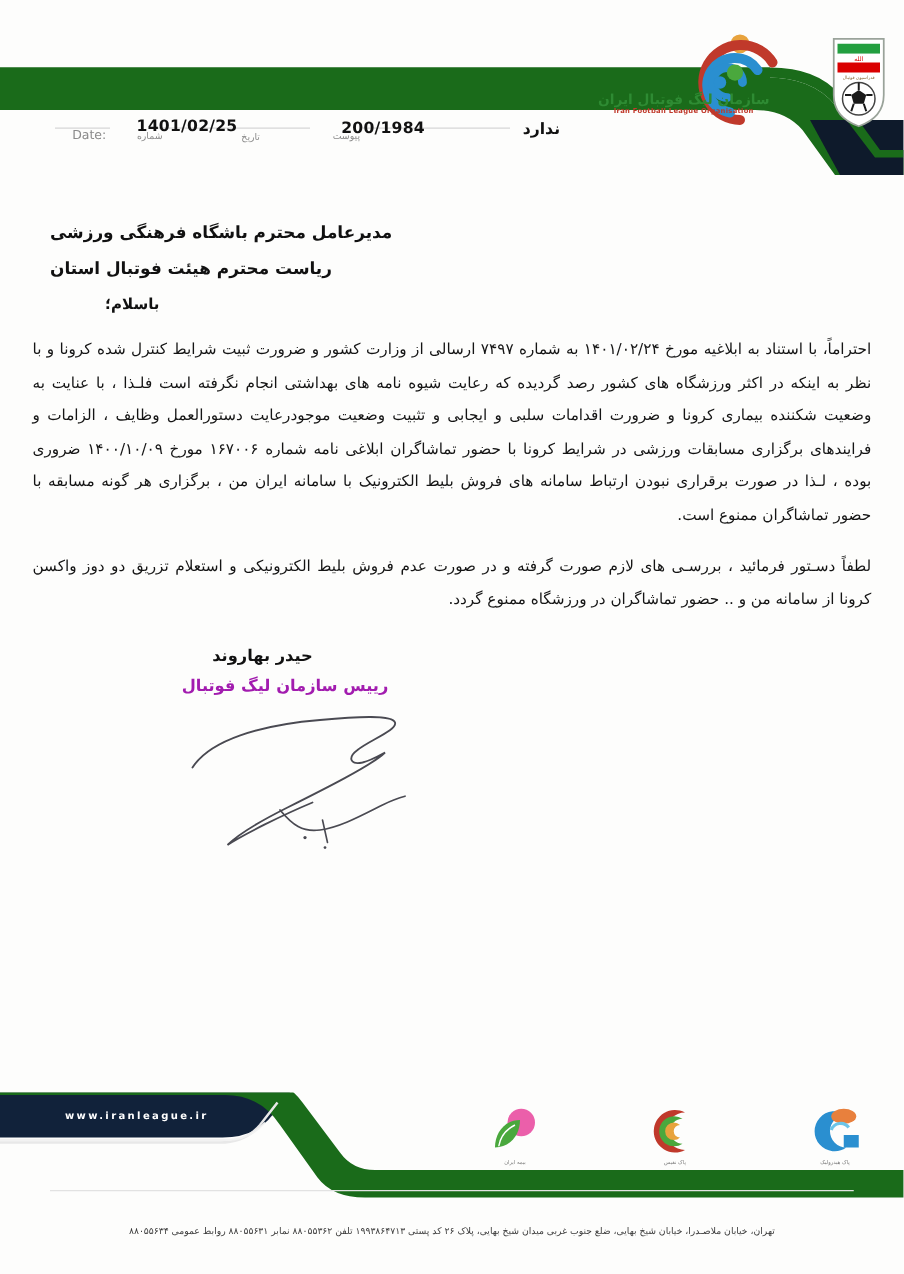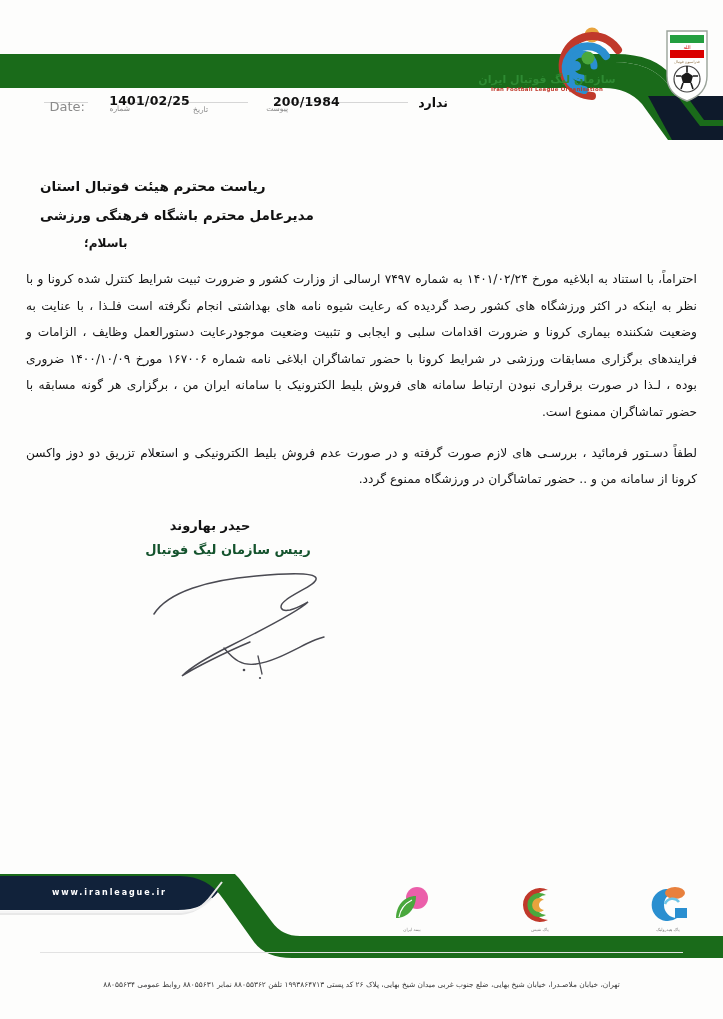--- a/index.html
+++ b/index.html
@@ -35,21 +35,21 @@
   }
   .iff-emblem{position:absolute;top:6px;left:194px;width:46px;height:76px;}
 
   
   .ref-row{
     position:absolute;top:88px;left:0;width:460px;height:28px;
     direction:rtl;
   }
   .ref-field{position:absolute;white-space:nowrap;}
   .ref-label{font-size:7.5px;color:#8a8a8a;font-weight:normal;}
-  .ref-label-en{font-size:13px;color:#8a8a8a;direction:ltr;display:inline-block;}
+  .ref-label-en{font-size:10px;color:#8a8a8a;direction:ltr;display:inline-block;}
   .ref-value{font-size:12.5px;font-weight:bold;color:#111;letter-spacing:.2px;}
   .ref-value.ltr{direction:ltr;display:inline-block;}
   .ref-rule{
     position:absolute;height:1px;background:#d6d6d6;top:14px;
   }
 
   
   .letter{
     position:absolute;top:178px;left:26px;width:671px;
     direction:rtl;text-align:right;
@@ -69,21 +69,21 @@
     margin:0 0 14px 0;letter-spacing:0;
   }
   .para.last{margin-bottom:0;}
 
   
   .sign-block{
     position:absolute;top:518px;left:0;width:420px;
     direction:rtl;text-align:center;
   }
   .sign-name{font-size:13px;font-weight:bold;color:#111;margin-bottom:9px;}
-  .sign-title{font-size:13px;font-weight:bold;color:#14532d;margin-left:36px;}
+  .sign-title{font-size:13px;font-weight:bold;color:#a21caf;margin-left:36px;}
   .signature-mark{
     position:absolute;top:556px;left:138px;width:230px;height:130px;
   }
 
   
   .footer{position:absolute;bottom:0;left:0;width:723px;height:145px;}
   .ftr-svg{position:absolute;top:0;left:0;}
   .site-url{
     position:absolute;top:14px;left:52px;
     font-size:8px;font-weight:bold;color:#ffffff;
@@ -180,22 +180,22 @@
       <div class="ref-field" style="right:375px;top:8px;">
         <span class="ref-label-en">Date:</span>
       </div>
       <div class="ref-field" style="right:252px;top:9px;">
         <span class="ref-label">تاریخ</span>
       </div>
     </div>
   </div>
 
   <div class="letter">
+    <p class="addressee">مدیرعامل محترم باشگاه فرهنگی ورزشی</p>
     <p class="addressee">ریاست محترم هیئت فوتبال استان</p>
-    <p class="addressee">مدیرعامل محترم باشگاه فرهنگی ورزشی</p>
     <p class="salutation">باسلام؛</p>
     <p class="para">احتراماً، با استناد به ابلاغیه مورخ ۱۴۰۱/۰۲/۲۴ به شماره ۷۴۹۷ ارسالی از وزارت کشور و ضرورت ثبیت شرایط کنترل شده کرونا و با نظر به اینکه در اکثر ورزشگاه های کشور رصد گردیده که رعایت شیوه نامه های بهداشتی انجام نگرفته است فلـذا ، با عنایت به وضعیت شکننده بیماری کرونا و ضرورت اقدامات سلبی و ایجابی و تثبیت وضعیت موجودرعایت دستورالعمل وظایف ، الزامات و فرایندهای برگزاری مسابقات ورزشی در شرایط کرونا با حضور تماشاگران ابلاغی نامه شماره ۱۶۷۰۰۶ مورخ ۱۴۰۰/۱۰/۰۹ ضروری بوده ، لـذا در صورت برقراری نبودن ارتباط سامانه های فروش بلیط الکترونیک با سامانه ایران من ، برگزاری هر گونه مسابقه با حضور تماشاگران ممنوع است.</p>
     <p class="para last">لطفاً دسـتور فرمائید ، بررسـی های لازم صورت گرفته و در صورت عدم فروش بلیط الکترونیکی و استعلام تزریق دو دوز واکسن کرونا از سامانه من و .. حضور تماشاگران در ورزشگاه ممنوع گردد.</p>
   </div>
 
   <div class="sign-block">
     <div class="sign-name">حیدر بهاروند</div>
     <div class="sign-title">رییس سازمان لیگ فوتبال</div>
   </div>
 

